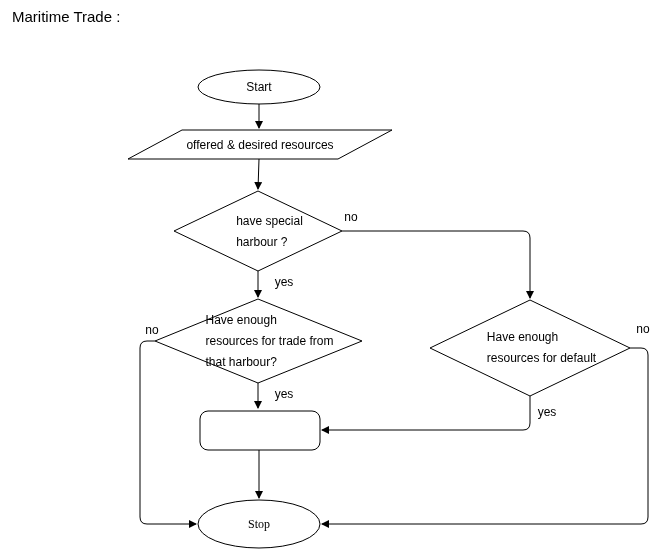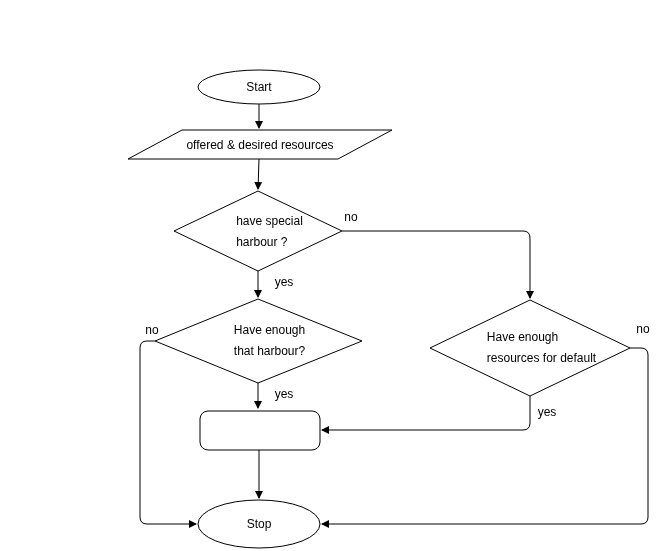--- a/index.html
+++ b/index.html
@@ -55,20 +55,21 @@
     fill: none;
     stroke: var(--stroke);
     stroke-width: 1;
   }
 </style>
 </head>
 <body>
 
 <div class="canvas">
 
+  <div class="title">Maritime Trade :</div>
 
   <svg width="661" height="551" viewBox="0 0 661 551">
     <defs>
       <marker id="arrowhead" markerWidth="10" markerHeight="10" refX="7" refY="4" orient="auto" markerUnits="userSpaceOnUse">
         <path d="M 0 0 L 8 4 L 0 8 Z" fill="#000000"></path>
       </marker>
     </defs>
 
     <ellipse class="shape" cx="259" cy="87" rx="61" ry="17"></ellipse>
     <polygon class="shape" points="182,130 392,130 338,159 128,159"></polygon>
@@ -93,30 +94,31 @@
 
   <div class="lbl" style="left:260px; top:145px;">offered &amp; desired resources</div>
 
   <div class="lbl" style="left:258px; top:232px;">
     <span class="line">have special</span>
     <span class="line">harbour ?</span>
   </div>
 
   <div class="lbl" style="left:258px; top:341px;">
     <span class="line">Have enough</span>
+    <span class="line">resources for trade from</span>
     <span class="line">that harbour?</span>
   </div>
 
   <div class="lbl" style="left:530px; top:348px;">
     <span class="line">Have enough</span>
     <span class="line">resources for default</span>
   </div>
 
 
-  <div class="lbl" style="left:259px; top:524px;">Stop</div>
+  <div class="lbl" style="left:259px; top:524px;font-family:Liberation Serif, serif;">Stop</div>
 
   <div class="lbl" style="left:351px; top:217px;">no</div>
   <div class="lbl" style="left:284px; top:282px;">yes</div>
   <div class="lbl" style="left:152px; top:330px;">no</div>
   <div class="lbl" style="left:284px; top:394px;">yes</div>
   <div class="lbl" style="left:643px; top:329px;">no</div>
   <div class="lbl" style="left:547px; top:412px;">yes</div>
 
 </div>
 

